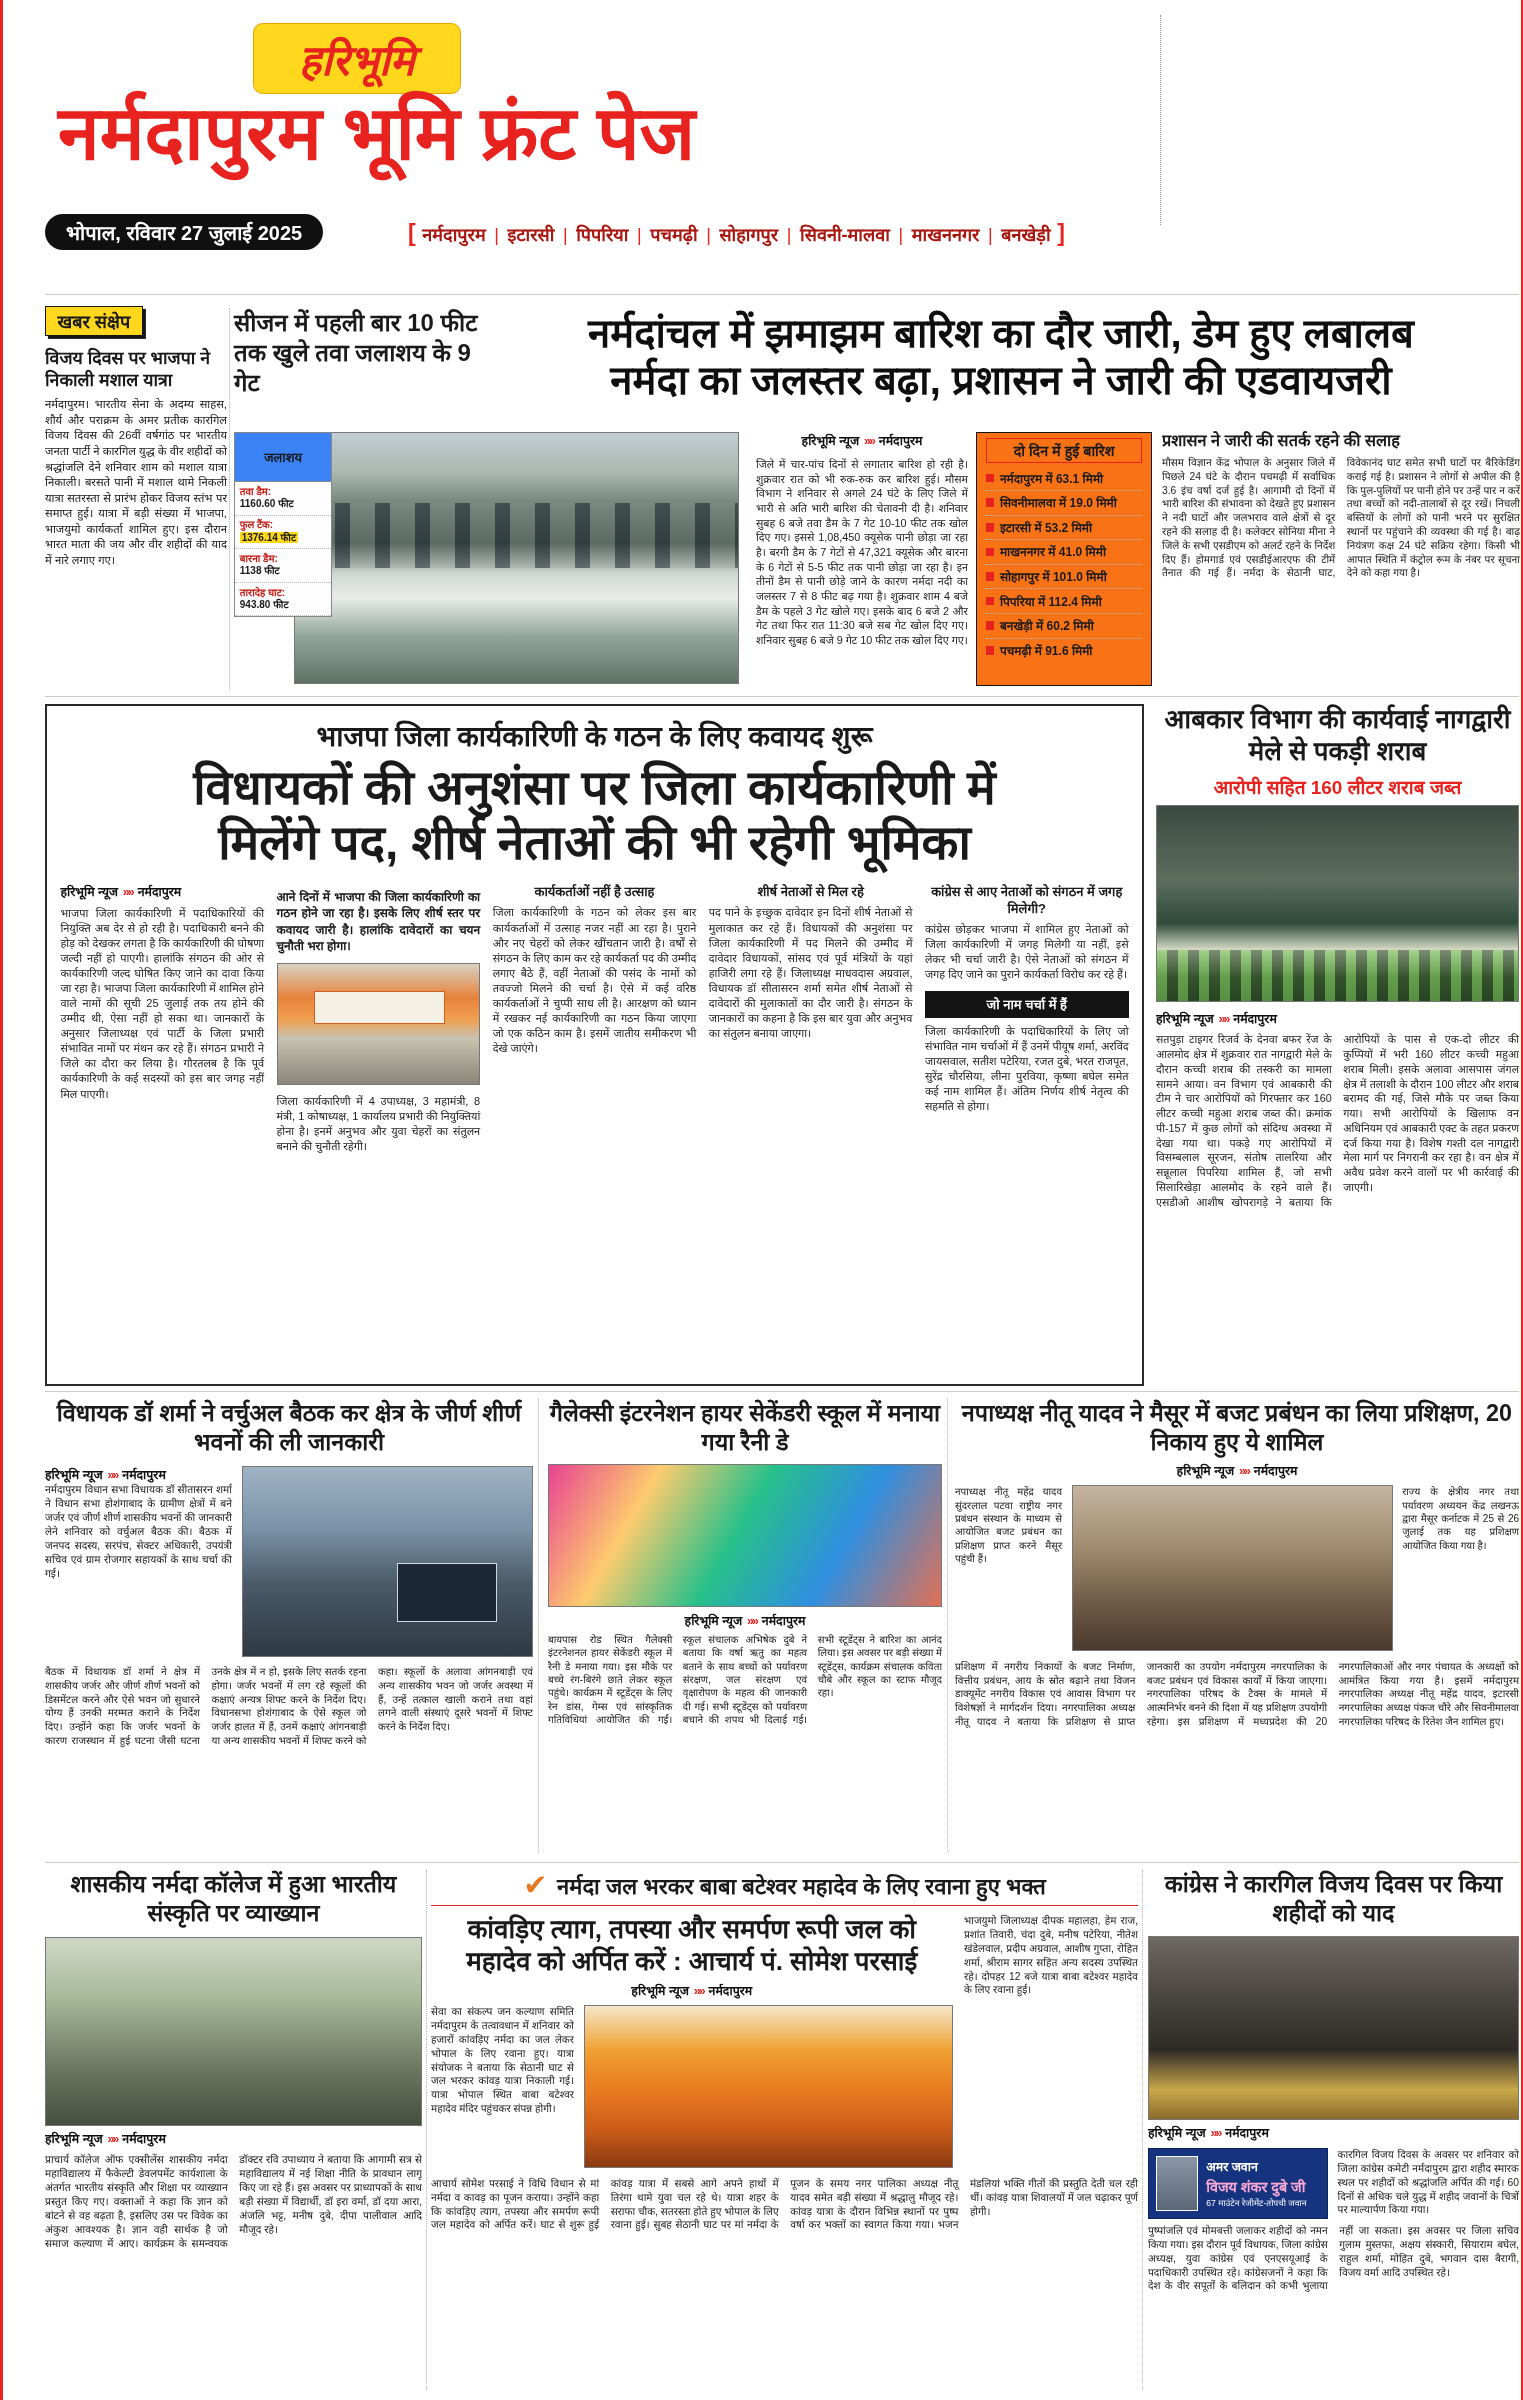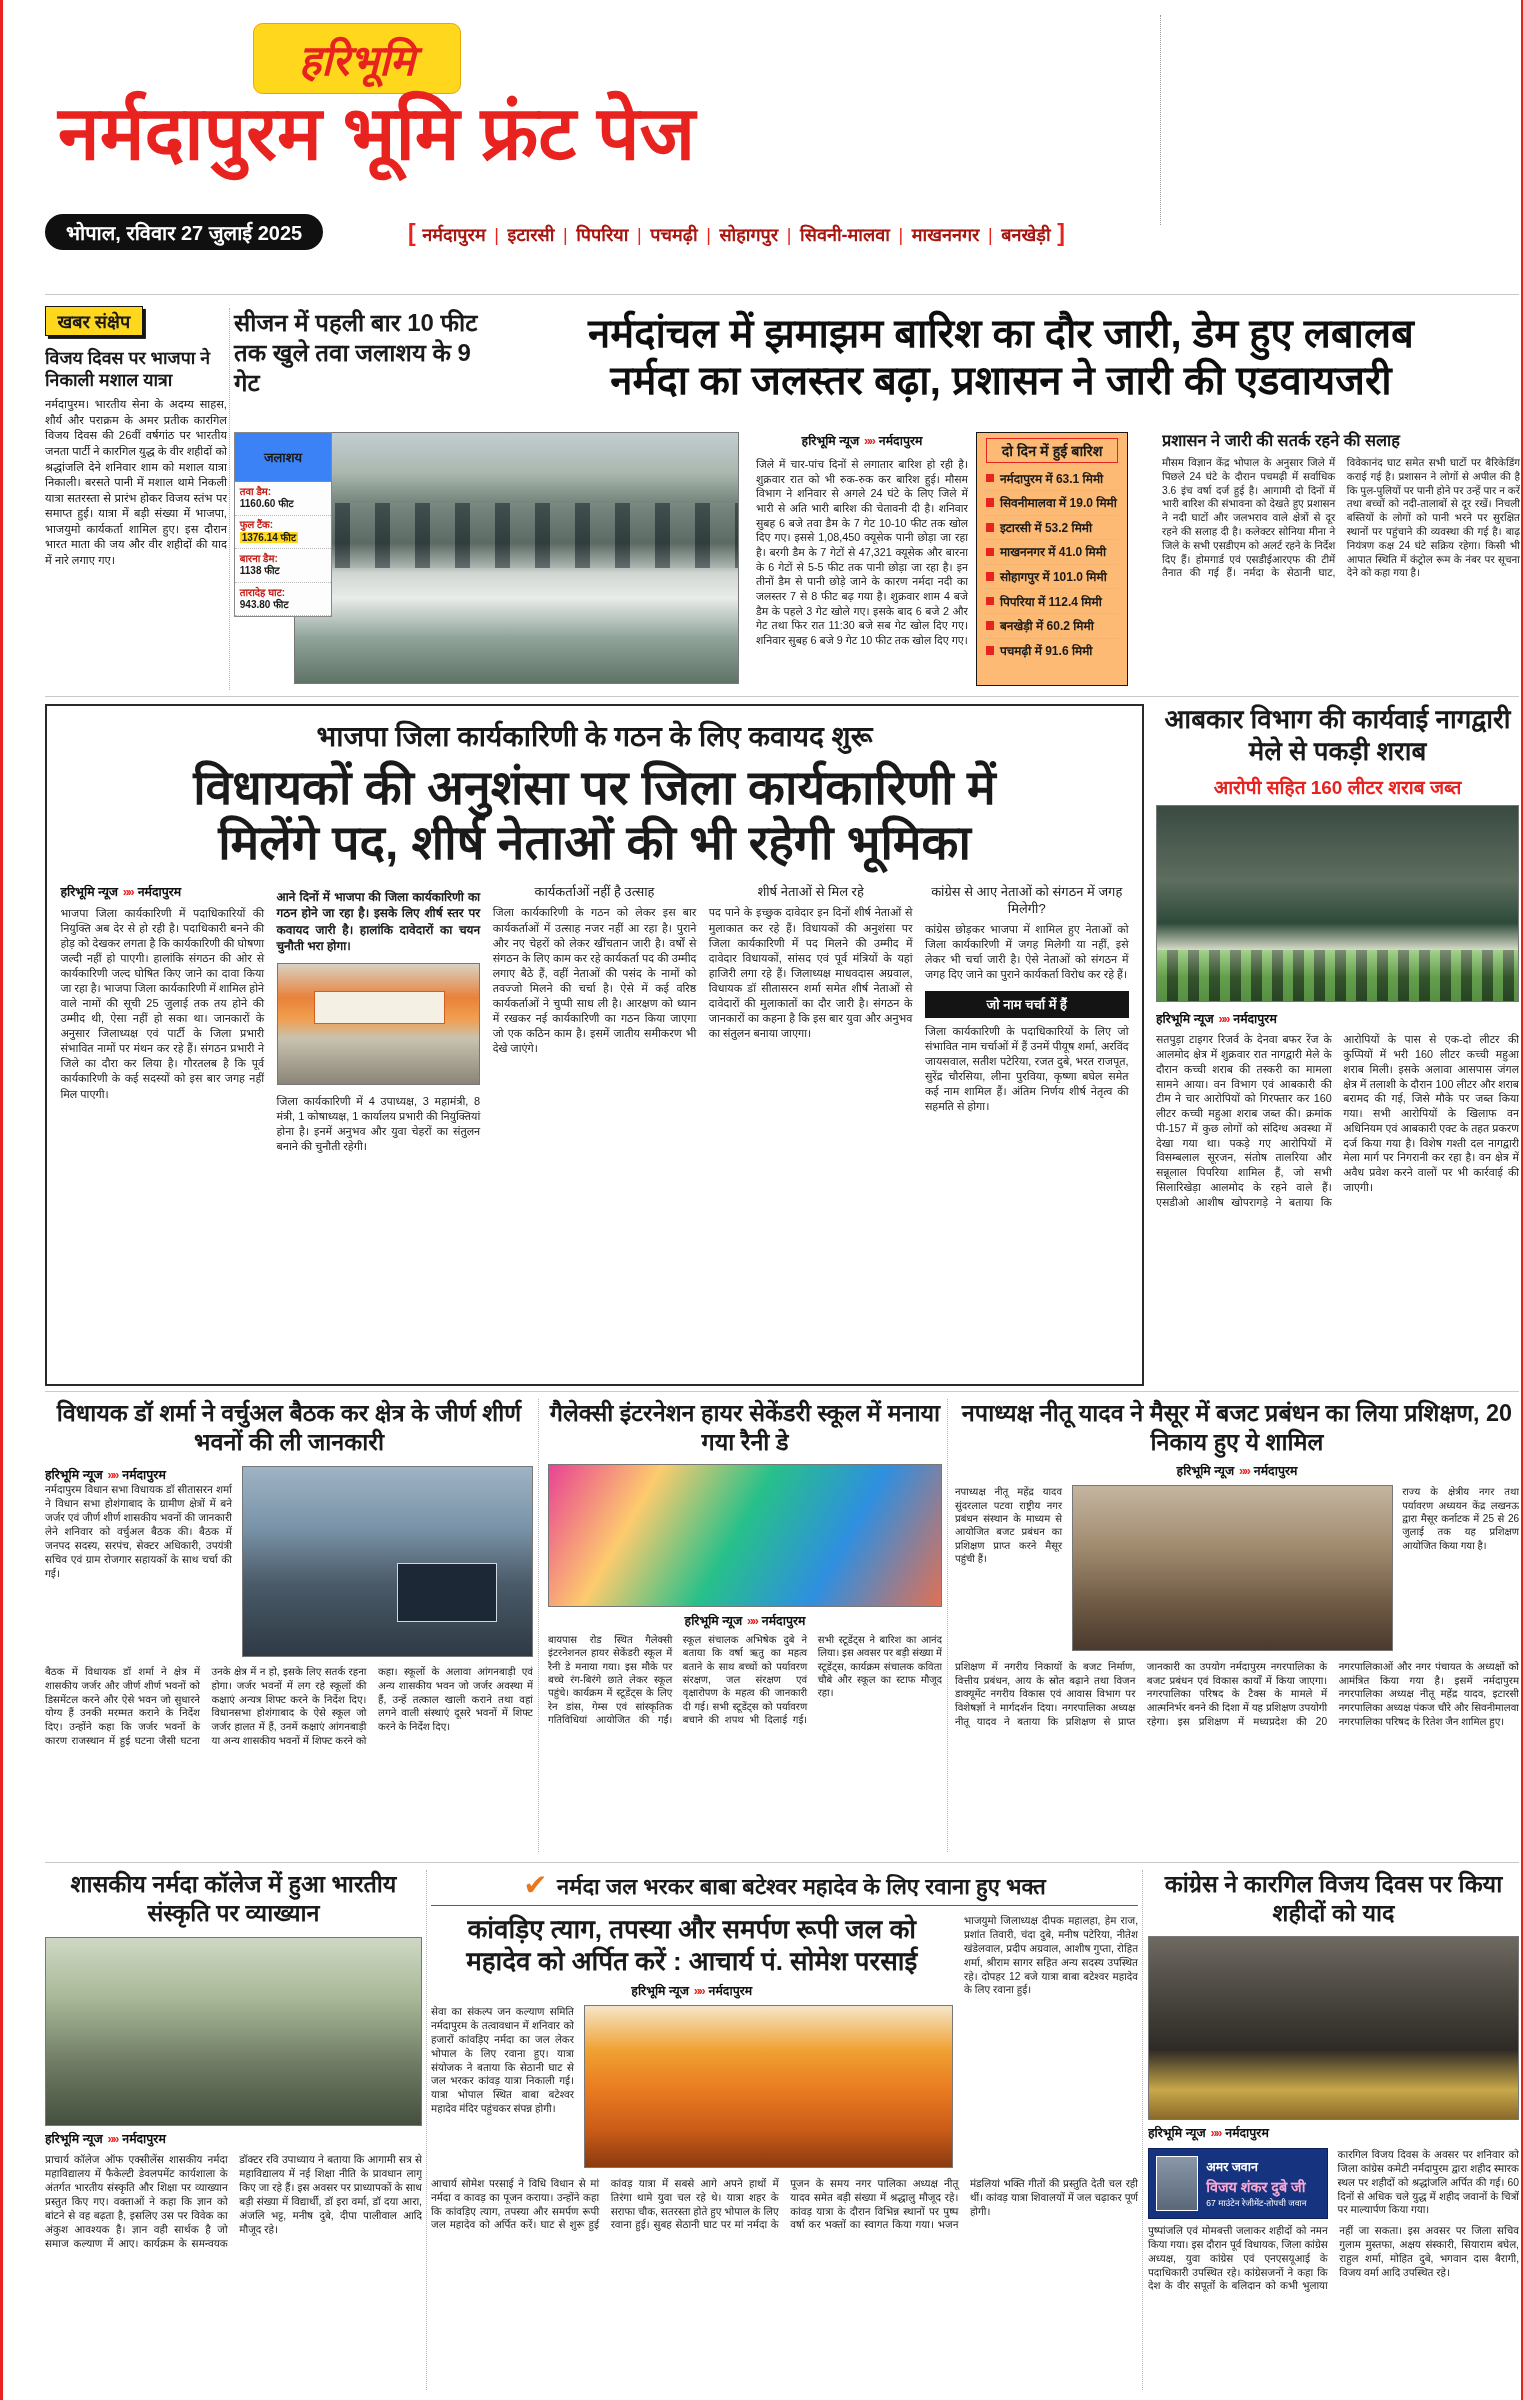--- a/index.html
+++ b/index.html
@@ -59,40 +59,40 @@
   .jalashay-row .val{font-weight:800;}
   .jalashay-row.hl .val{background:#ffd71c;padding:0 1.9px;}
   .dam-photo{left:291px;top:432px;width:445px;height:252px;z-index:1;
     background:linear-gradient(180deg,#c2cdd1 0%,#aab7ae 16%,#6b7d74 30%,#4a5a52 44%,#cfd6d2 56%,#e9ece8 66%,#8fa39a 82%,#5f7266 100%);}
   .dam-photo::before{content:"";position:absolute;left:0;right:0;top:28%;height:26%;
     background:repeating-linear-gradient(90deg,rgba(28,38,44,.55) 0 15.3px,rgba(145,155,150,.25) 15.3px 40px);}
   .main-headline{left:478px;top:310px;width:1040px;text-align:center;font-weight:800;color:#0e0e0e;
                  font-size:40px;line-height:1.18;}
   .main-byline{left:753px;top:432px;width:212px;text-align:center;}
   .main-body{left:753px;top:457px;width:212px;height:229px;font-size:10.8px;line-height:1.36;overflow:hidden;}
-  .rain-box{left:973px;top:432px;width:152px;height:254px;border:1.9px solid #151515;background:#fdba74;padding:4.8px 8.6px;}
+  .rain-box{left:973px;top:432px;width:176px;height:254px;border:1.9px solid #151515;background:#f97316;padding:4.8px 8.6px;}
   .rain-title{font-size:14.3px;font-weight:800;text-align:center;border:1.4px solid #e8231f;
               padding:1.9px 0;margin-bottom:3.8px;}
   .rain-row{display:flex;align-items:center;gap:5.7px;font-size:12px;font-weight:700;
             padding:3.3px 0;border-bottom:1px dotted #bbb;}
   .rain-row:last-child{border-bottom:none;}
   .rain-bullet{width:8.6px;height:8.6px;background:#e8231f;flex:none;}
   .advisory{left:1159px;top:430px;width:358px;height:256px;overflow:hidden;}
   .advisory-headline{font-size:16.3px;font-weight:800;line-height:1.25;margin-bottom:5.7px;}
   .advisory-body{columns:2;column-gap:11.5px;font-size:10.3px;line-height:1.34;}
 
   
   .big-article{left:42px;top:704px;width:1099px;height:682px;border:2.9px solid #2a2a2a;
                padding:9.6px 13.4px;overflow:hidden;}
   .big-kicker{text-align:center;font-size:28px;font-weight:800;}
   .big-headline{text-align:center;font-size:48px;font-weight:800;line-height:1.14;margin-top:7.6px;}
   .big-headline span{display:block;}
   .big-cols{display:grid;grid-template-columns:repeat(5,1fr);gap:12.4px;margin-top:13.4px;
             font-size:11px;line-height:1.37;height:419px;overflow:hidden;}
-  .big-sub{font-size:13px;font-weight:400;text-align:center;line-height:1.28;margin-bottom:4.8px;}
+  .big-sub{font-size:13px;font-weight:700;text-align:center;line-height:1.28;margin-bottom:4.8px;}
   .big-intro{font-size:12px;font-weight:800;}
   .bjp-photo{height:122px;margin:8.6px 0;background:linear-gradient(180deg,#d8d2c4 0%,#e8823a 28%,#f0a050 46%,#c8c2b0 62%,#8a8578 100%);}
   .bjp-photo::after{content:"";position:absolute;left:18%;top:22%;width:64%;height:26%;
                     background:#f4f0e4;border:1.9px solid #d06020;}
   .names-box{background:#141414;color:#fff;text-align:center;font-size:13px;font-weight:800;
              padding:4.8px 0;margin:8.6px 0 5.7px;}
   .big-col p{margin-top:4.8px;}
 
   
   .liquor{left:1153px;top:704px;width:363px;height:682px;overflow:hidden;}

